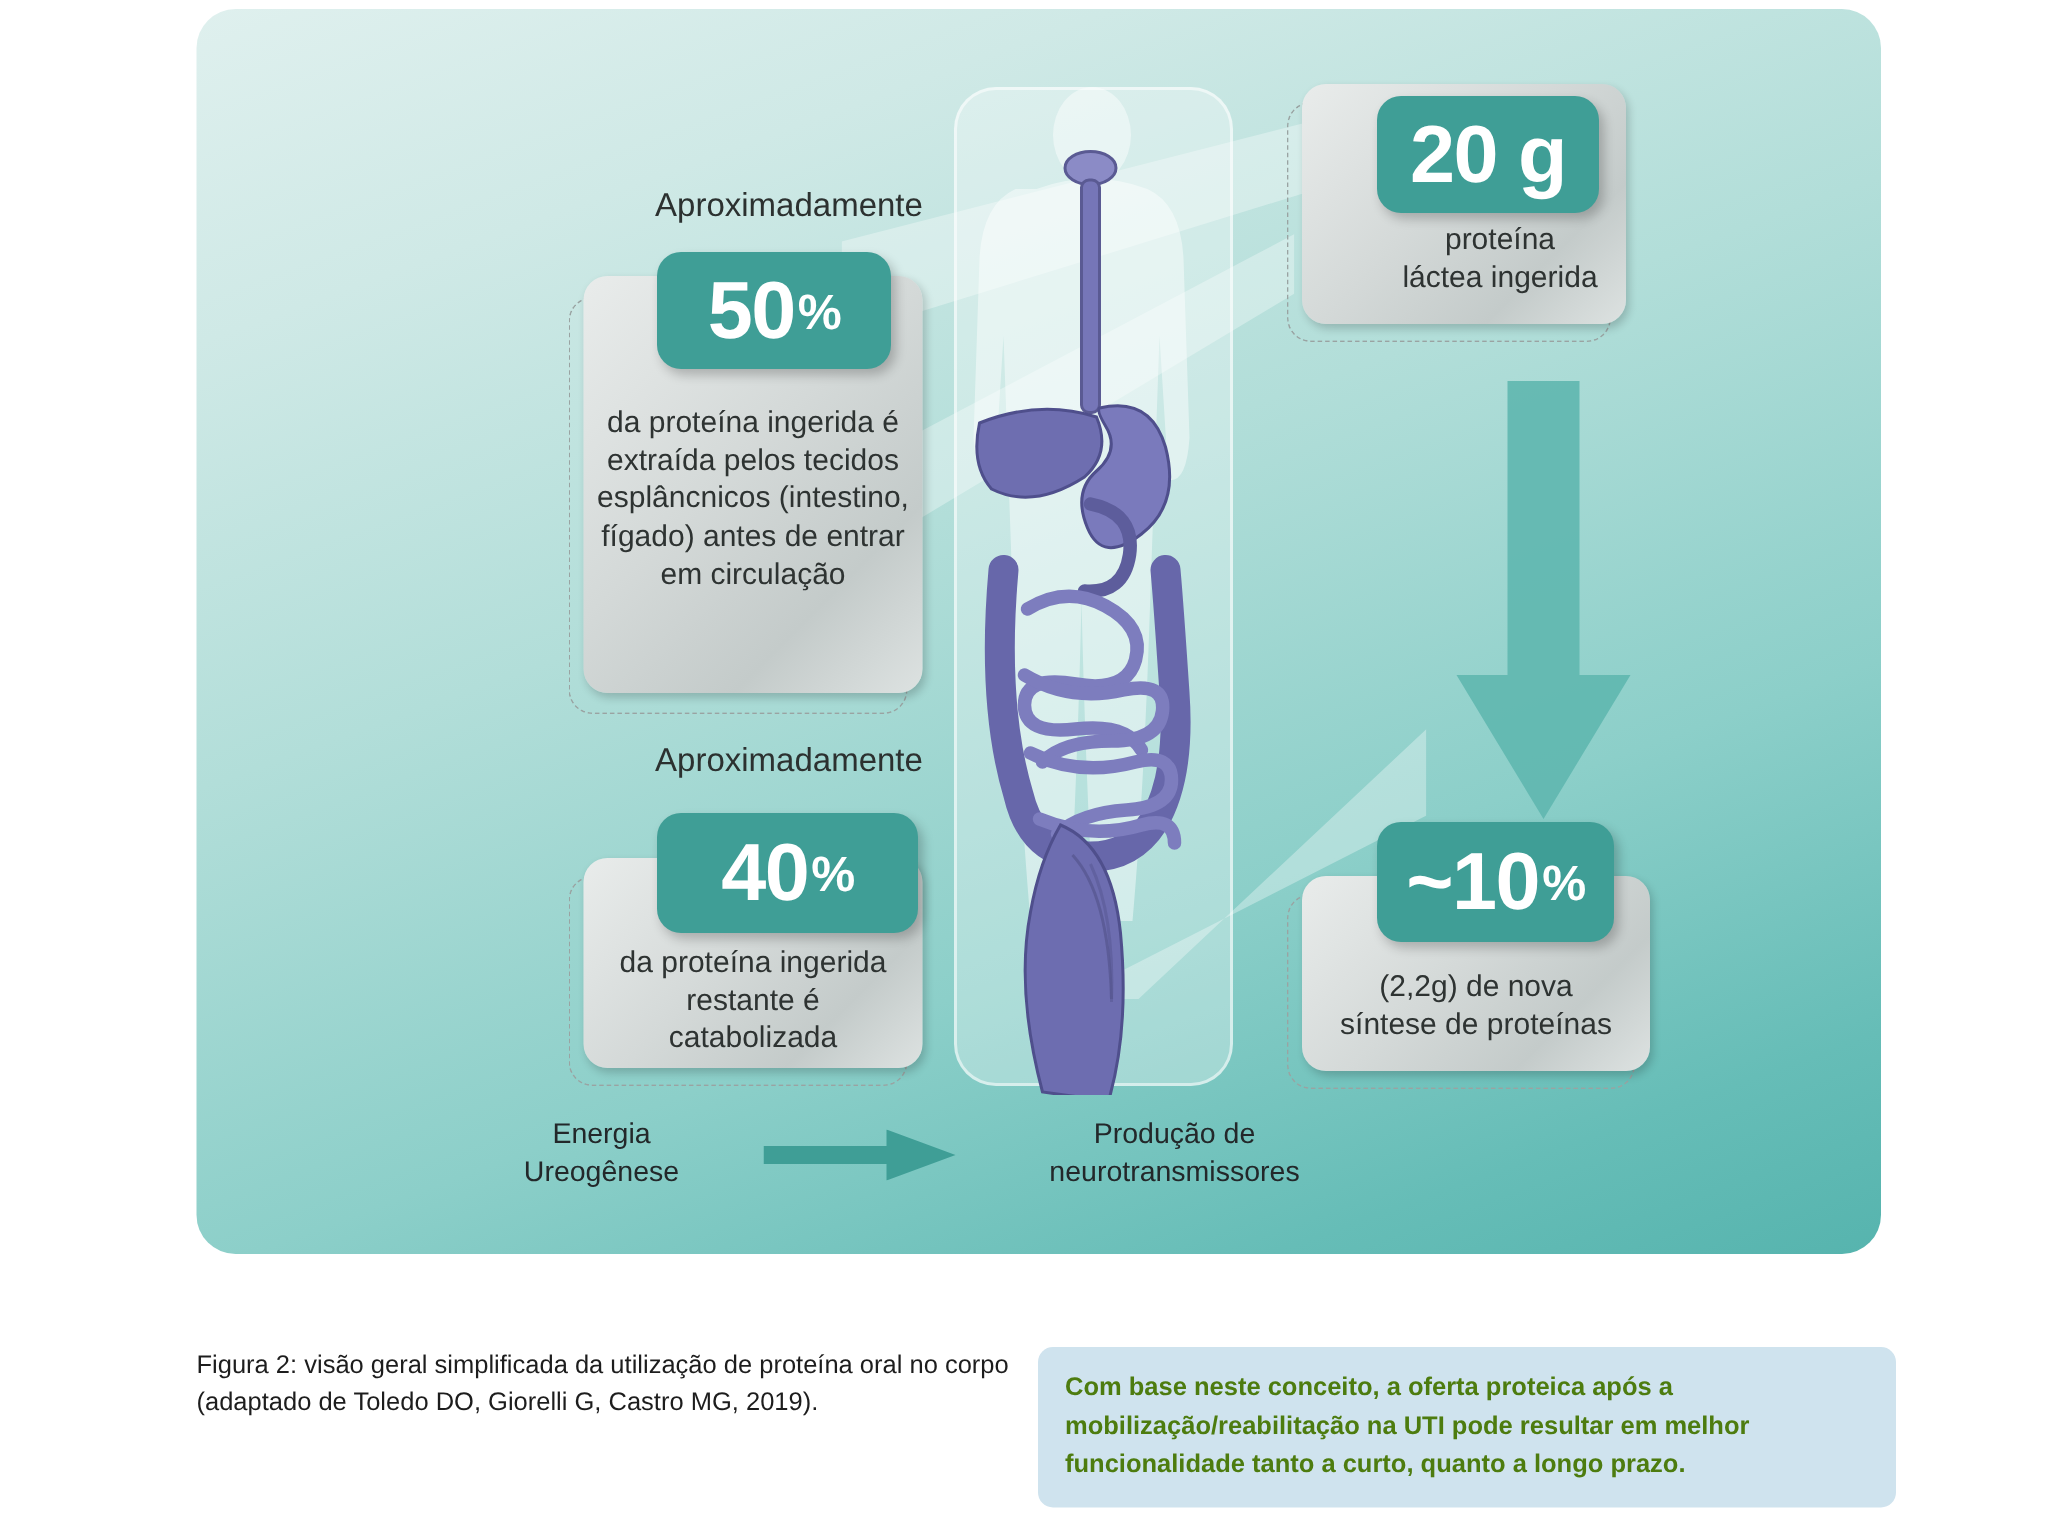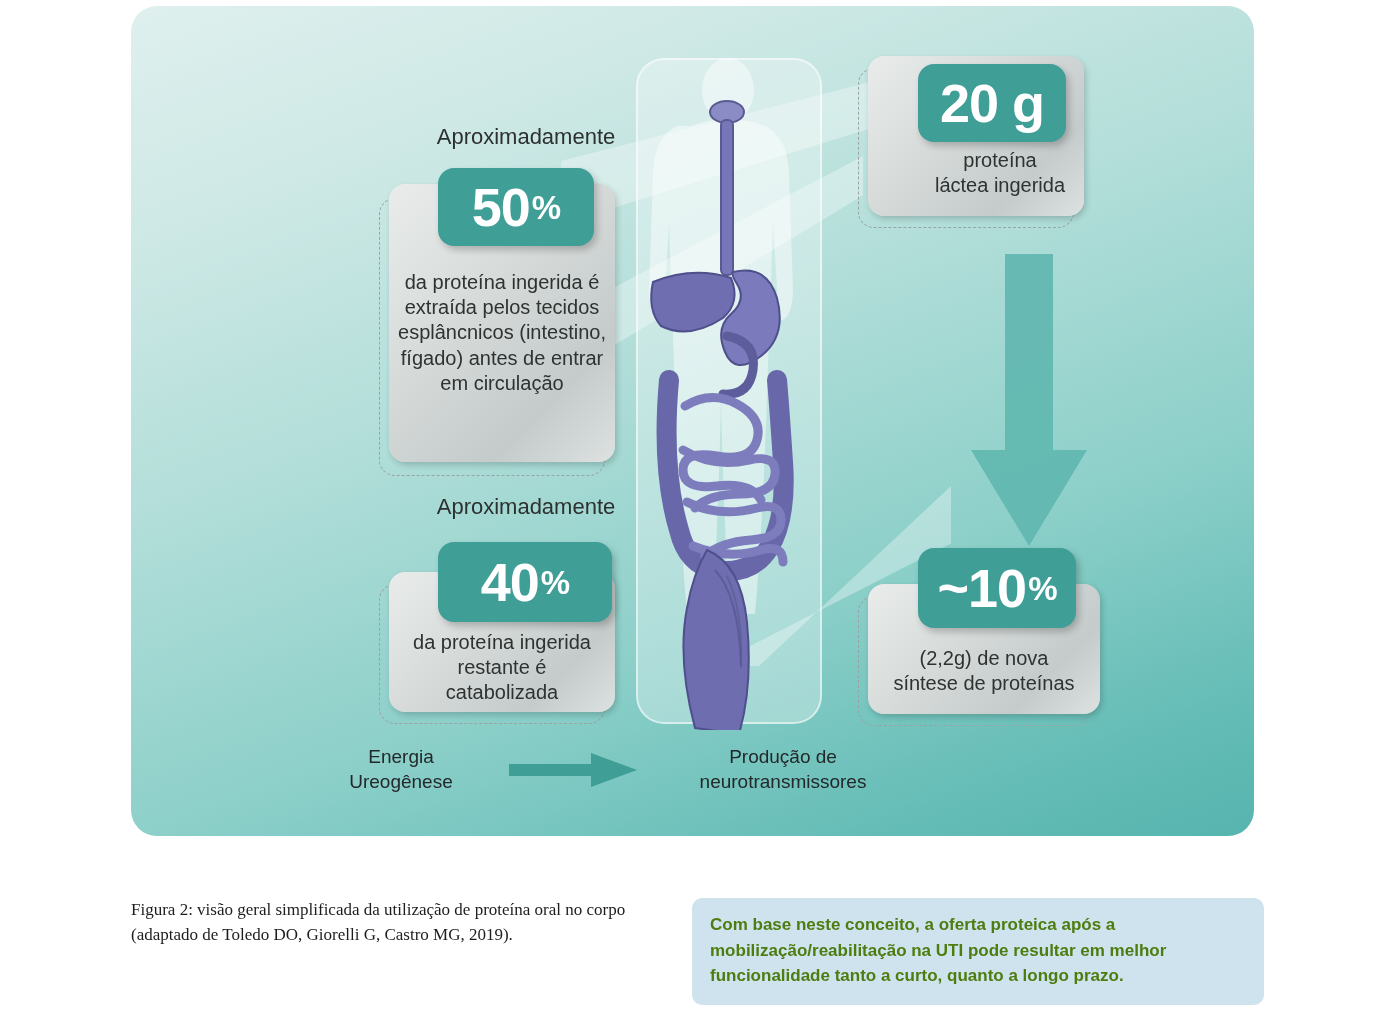--- a/index.html
+++ b/index.html
@@ -127,21 +127,21 @@
 
   
   #caption {
     position: absolute;
     left: 131px;
     top: 898px;
     width: 560px;
     font-size: 17px;
     line-height: 1.45;
     color: #1d1d1d;
-    font-family: Liberation Serif, serif;
+    font-family: Liberation Sans, sans-serif;
   }
   #note {
     position: absolute;
     left: 692px;
     top: 898px;
     width: 572px;
     padding: 14px 18px 16px 18px;
     box-sizing: border-box;
     background: #cfe3ee;
     border-radius: 10px;

